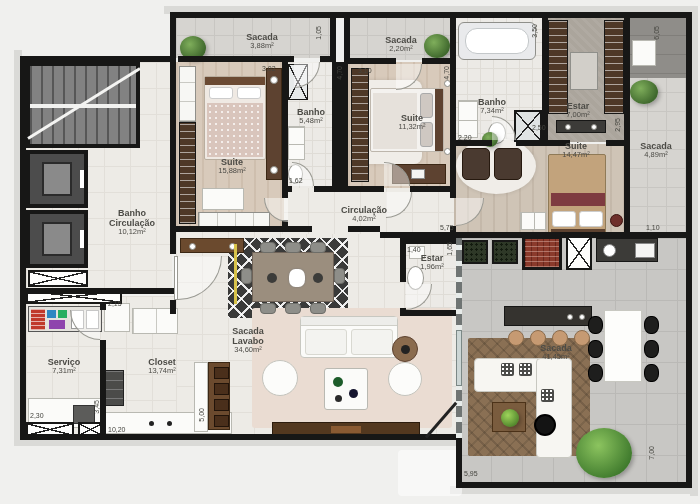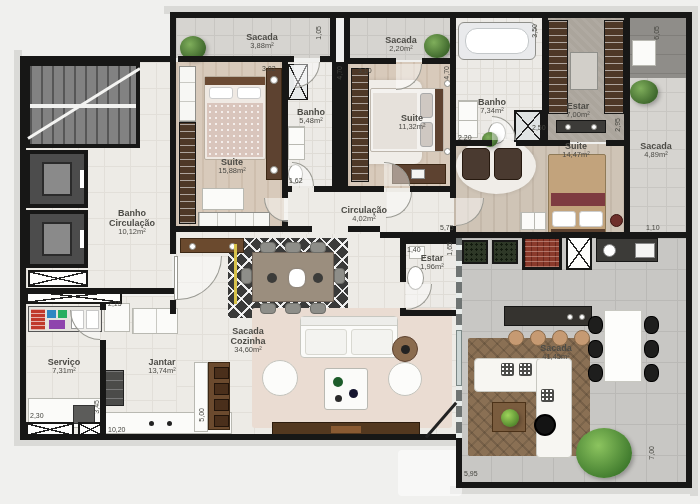--- a/index.html
+++ b/index.html
@@ -383,25 +383,25 @@
   <div class="rlabel" style="left:364px;top:214px">
     <div>Circulação</div>
     <div class="area">4,02m²</div>
   </div>
   <div class="rlabel" style="left:432px;top:262px">
     <div>Estar</div>
     <div class="area">1,96m²</div>
   </div>
   <div class="rlabel" style="left:248px;top:340px">
     <div>Sacada</div>
-    <div>Cozinha</div>
+    <div>Lavabo</div>
     <div class="area">34,60m²</div>
   </div>
   <div class="rlabel" style="left:162px;top:366px">
-    <div>Jantar</div>
+    <div>Closet</div>
     <div class="area">13,74m²</div>
   </div>
   <div class="rlabel" style="left:64px;top:366px">
     <div>Serviço</div>
     <div class="area">7,31m²</div>
   </div>
   <div class="rlabel" style="left:556px;top:352px">
     <div>Sacada</div>
     <div class="area">41,45m²</div>
   </div>

